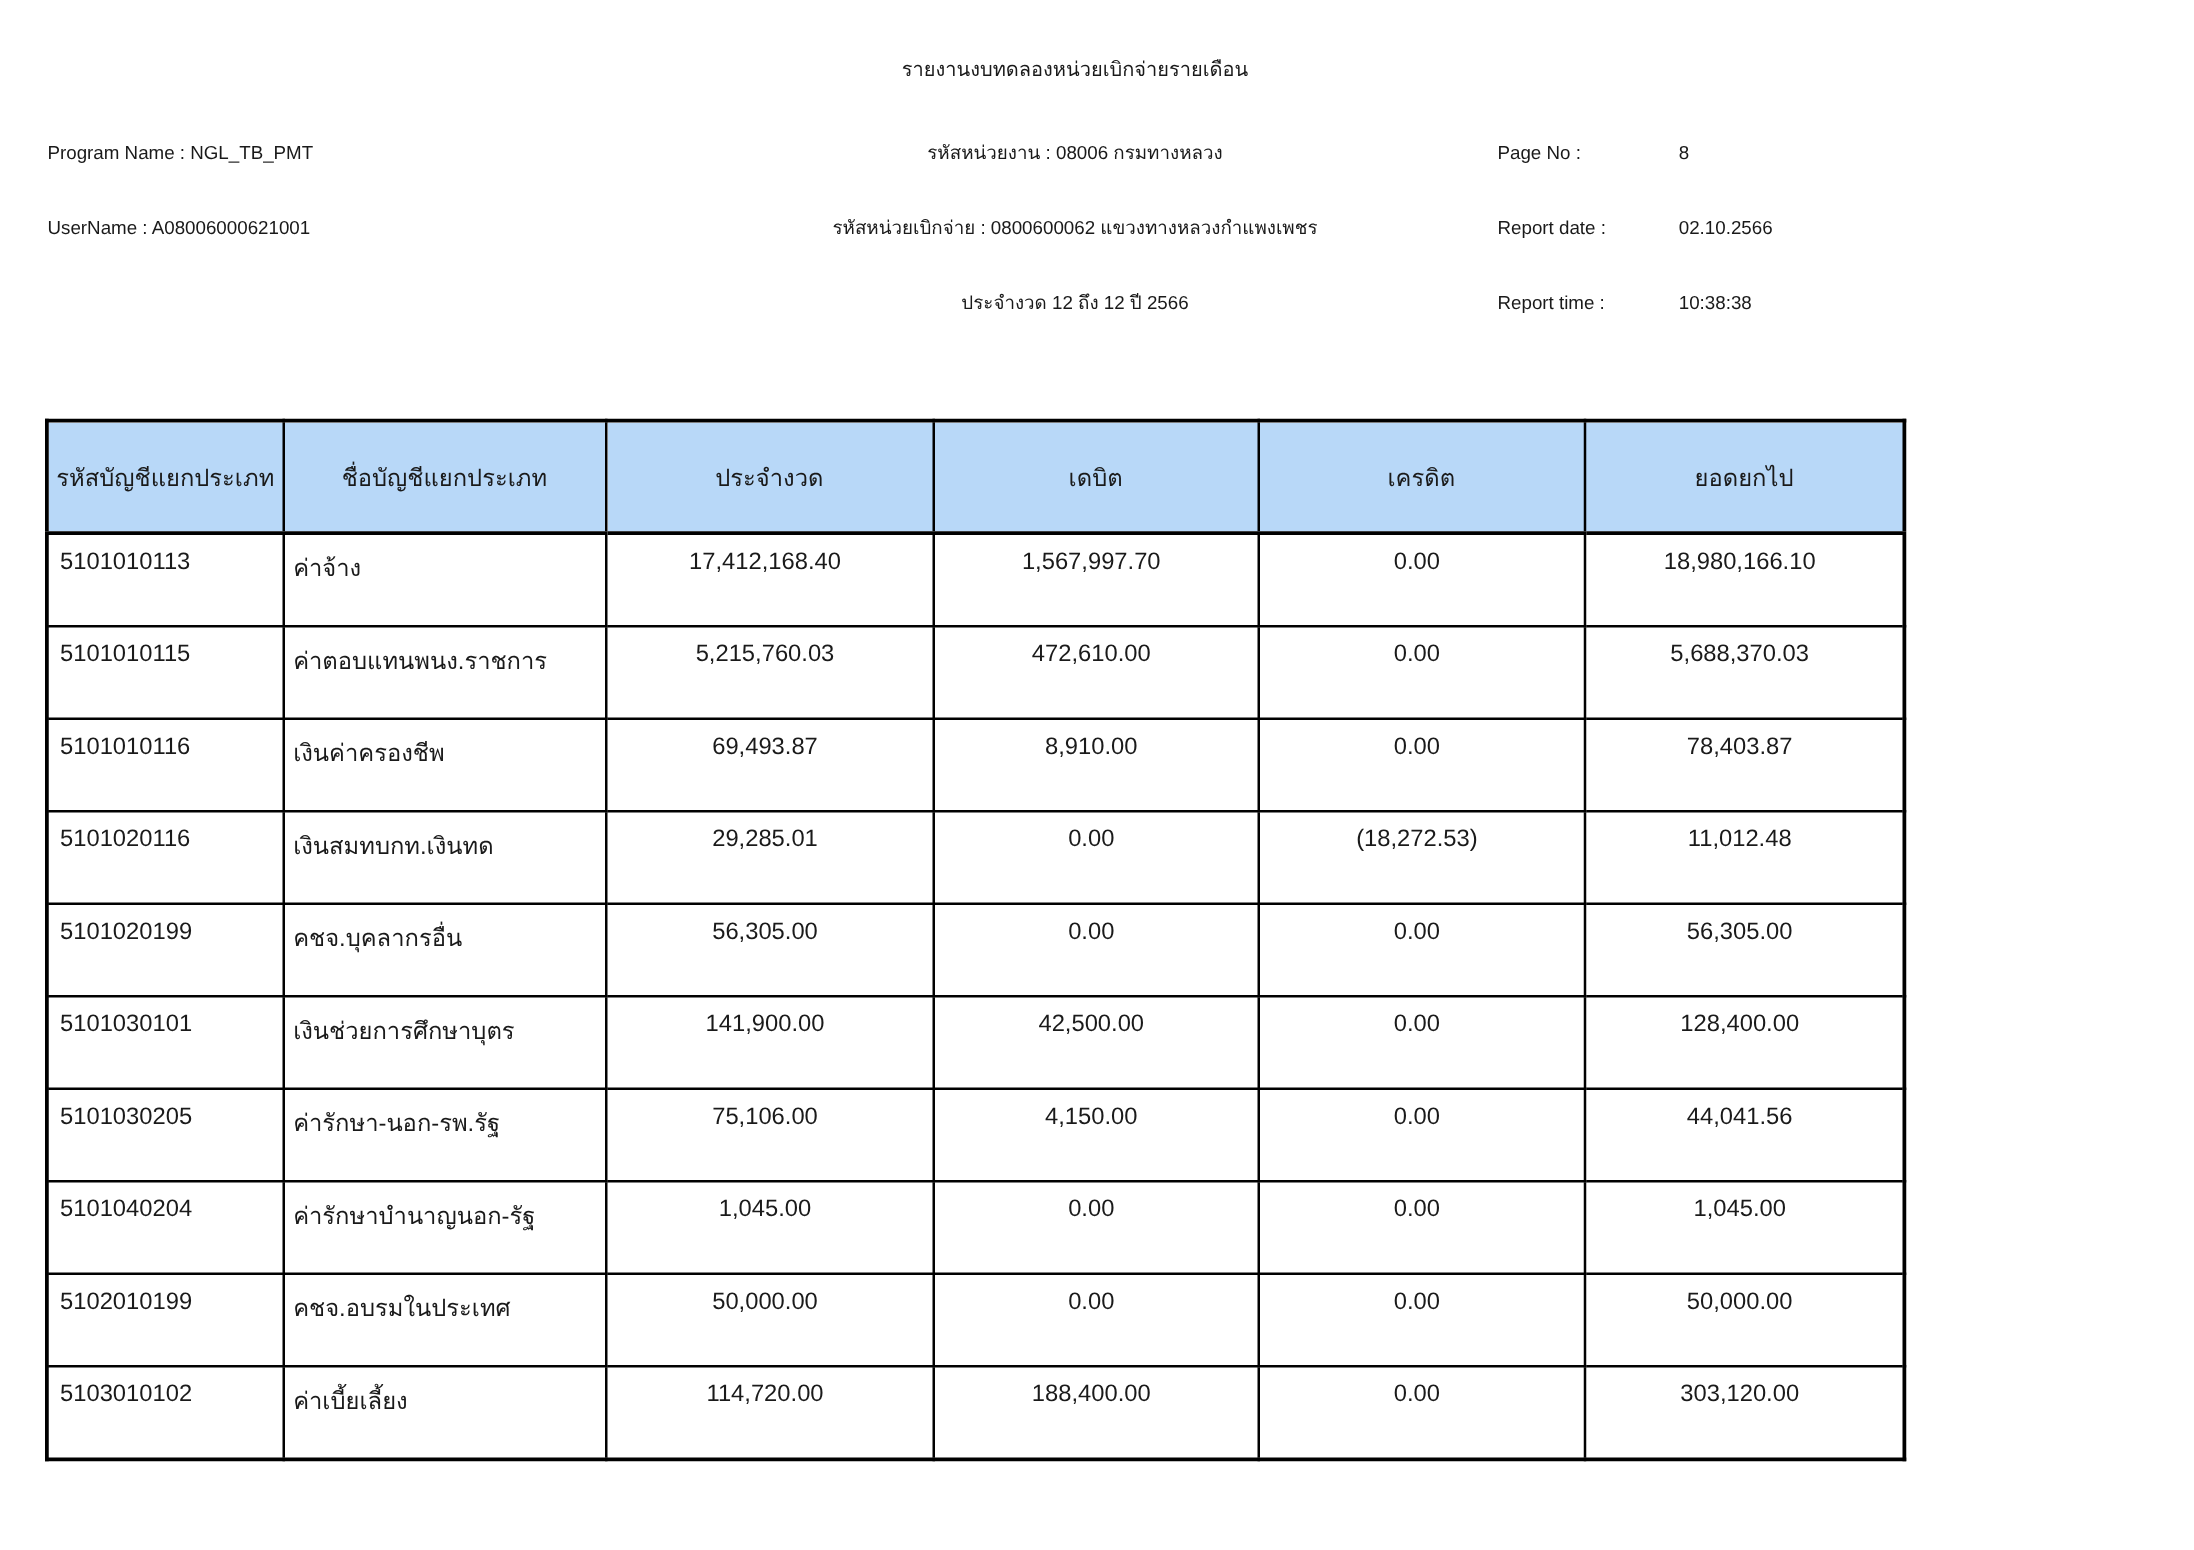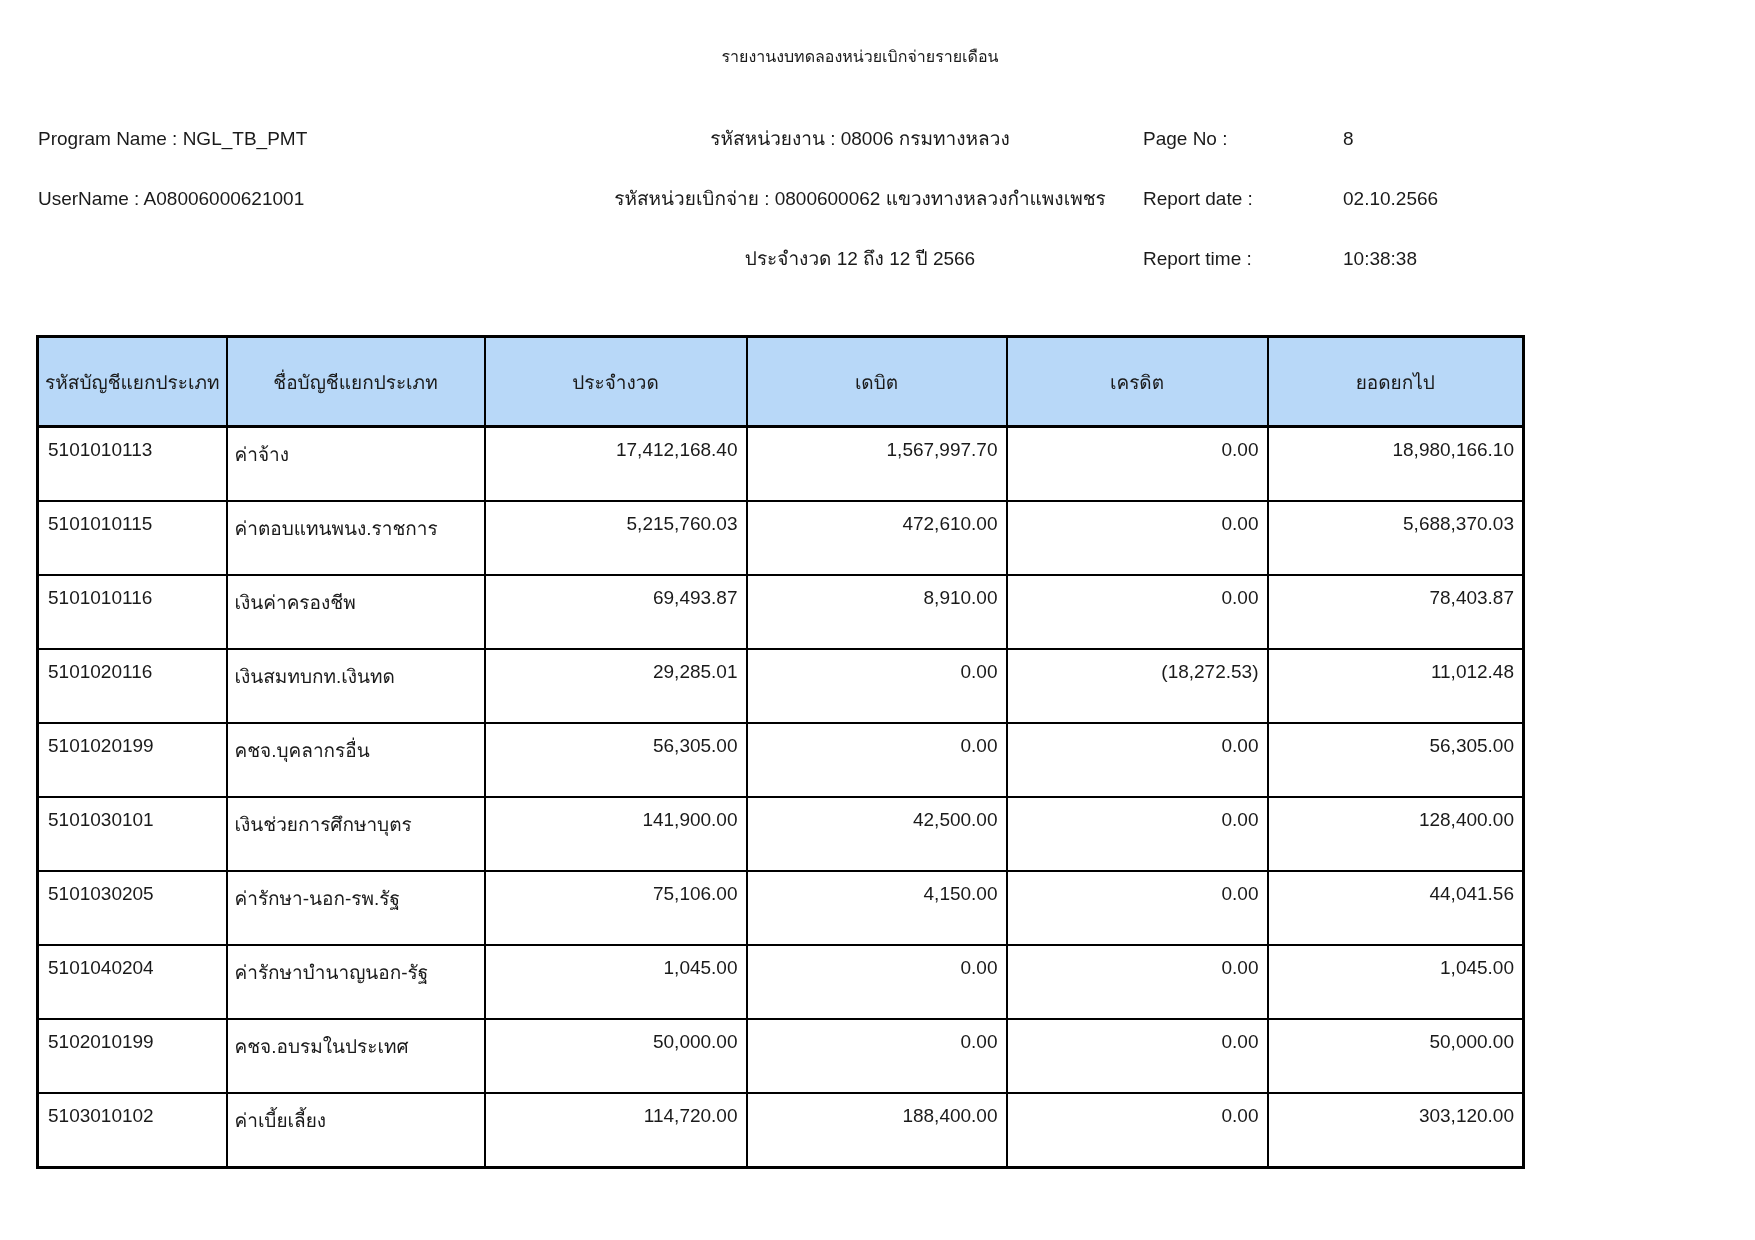--- a/index.html
+++ b/index.html
@@ -6,24 +6,24 @@
   body{
     width:1755px;height:1240px;position:relative;background:#ffffff;
     font-family:"Liberation Sans","DejaVu Sans",sans-serif;
     color:#1a1a1a;-webkit-font-smoothing:antialiased;
   }
   .abs{position:absolute;}
   .report-title{
     left:0;width:1720px;top:44px;text-align:center;
     font-size:16px;line-height:26px;
   }
-  .meta-line{font-size:19px;line-height:26px;white-space:nowrap;margin-top:16px;}
+  .meta-line{font-size:15px;line-height:26px;white-space:nowrap;}
   .meta-left{left:38px;}
   .meta-center{left:0;width:1720px;text-align:center;}
-  .meta-right-label{left:1143px;}
+  .meta-right-label{left:1198px;}
   .meta-right-value{left:1343px;}
   .row1{top:110px;} .row2{top:170px;} .row3{top:230px;}
 
   table.tb{
     position:absolute;left:36px;top:335px;
     border-collapse:collapse;table-layout:fixed;
     width:1486px;
     border:3px solid #000;
     font-size:19px;
   }
@@ -34,21 +34,21 @@
   table.tb thead th{
     background:#b8d8f8;
     height:85px;vertical-align:middle;text-align:center;
     font-weight:normal;border-bottom:3px solid #000;
   }
   table.tb tbody td{
     height:60px;vertical-align:top;padding-top:11px;
   }
   td.cell-code{text-align:left;padding-left:9px;}
   td.cell-name{text-align:left;padding-left:7px;margin-left:34px;}
-  td.num{text-align:right;padding-right:8px;}
+  td.num{text-align:center;padding-right:8px;}
   col.c1{width:189px;} col.c2{width:258px;} col.c3{width:262px;}
   col.c4{width:260px;} col.c5{width:261px;} col.c6{width:256px;}
 </style>
 </head>
 <body>
 
 <div class="abs report-title">รายงานงบทดลองหน่วยเบิกจ่ายรายเดือน</div>
 
 <div class="abs meta-line meta-left row1">Program Name : NGL_TB_PMT</div>
 <div class="abs meta-line meta-left row2">UserName : A08006000621001</div>

